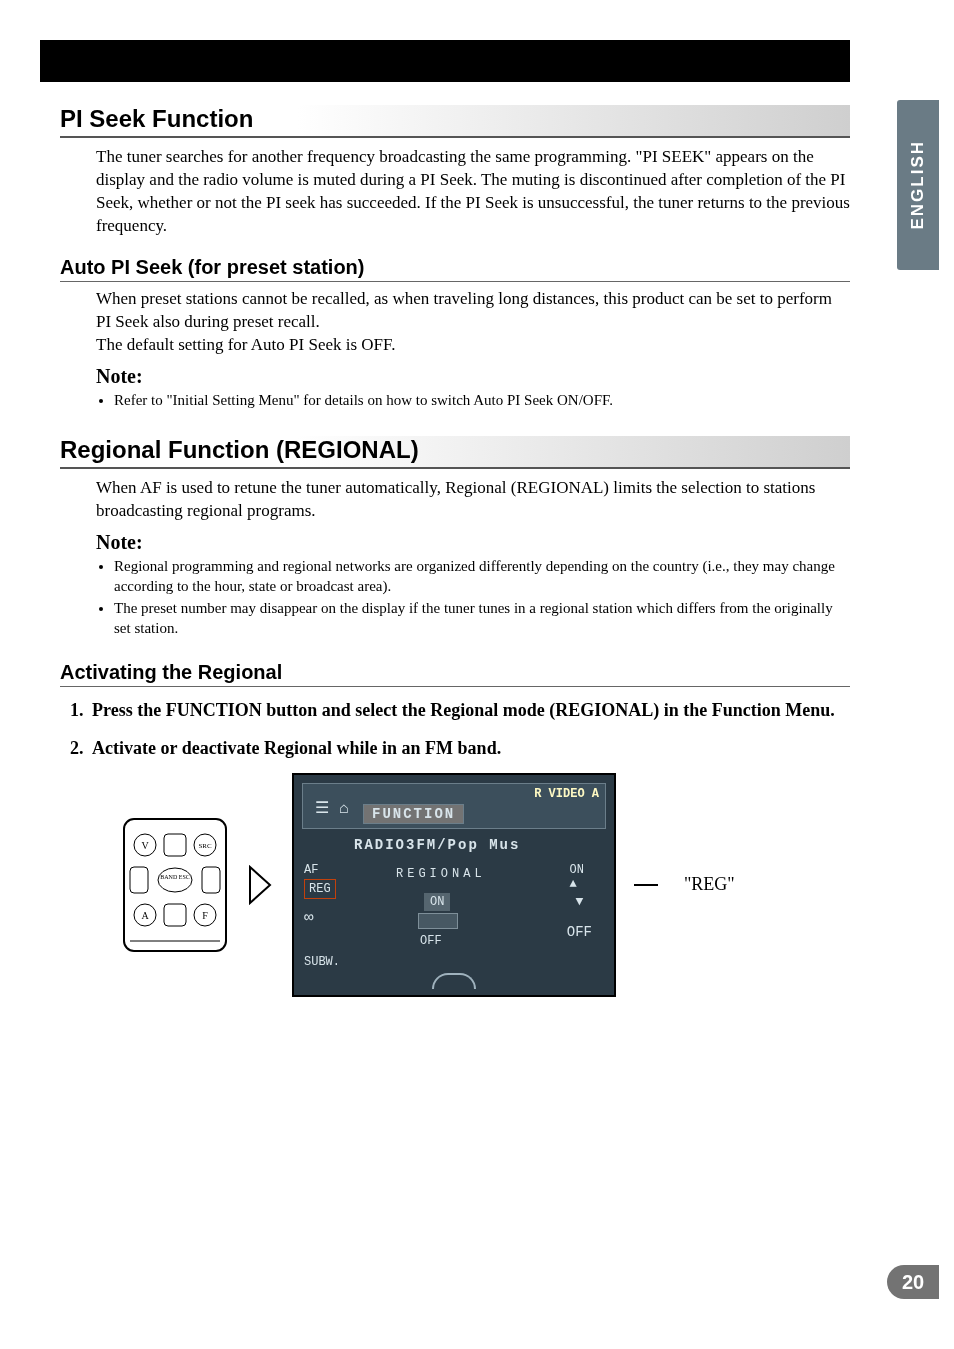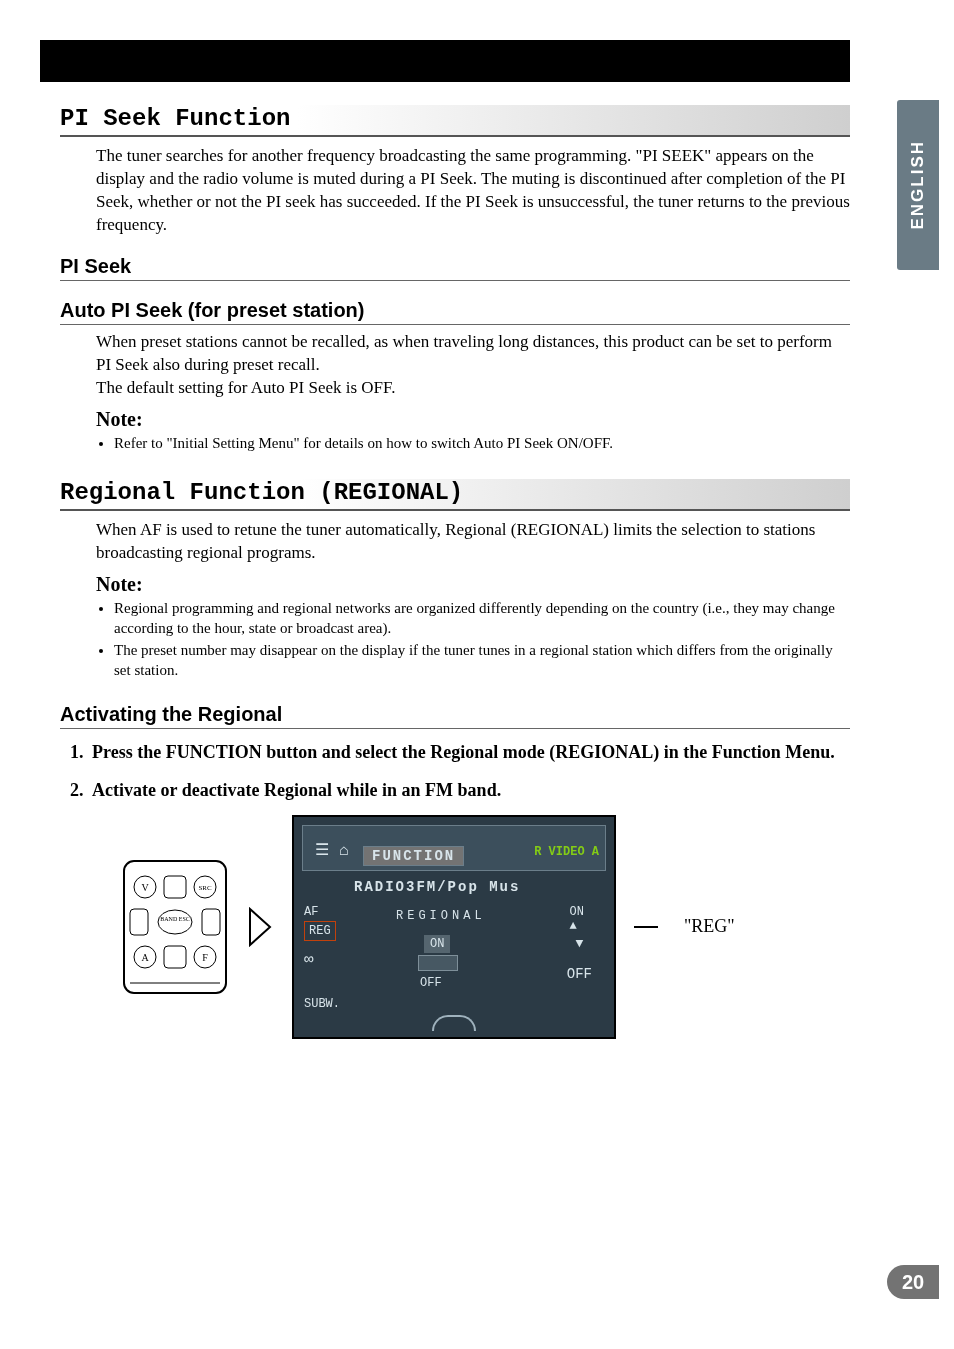--- a/index.html
+++ b/index.html
@@ -1,33 +1,33 @@
 <!DOCTYPE html>
 <html><head>
 <meta charset="utf-8">
 <style>
   html,body{margin:0;padding:0;background:#fff;font-family:"Times New Roman",serif;color:#000}
   .page{width:954px;height:1349px;position:relative;background:#fff}
   .topbar{position:absolute;left:40px;top:40px;width:810px;height:42px;background:#000}
   .side-tab{position:absolute;right:15px;top:100px;width:42px;height:170px;background:#6a7b85;border-radius:3px 0 0 3px;display:flex;align-items:center;justify-content:center}
   .side-tab span{writing-mode:vertical-rl;transform:rotate(180deg);color:#fff;font-family:Arial,sans-serif;font-weight:bold;letter-spacing:2px;font-size:17px}
   .content{position:absolute;left:60px;top:105px;width:790px}
-  h1.major{font-family:Liberation Mono, monospace;font-weight:bold;font-size:24px;margin:0 0 8px 0;padding-bottom:3px;border-bottom:2px solid #555;background:linear-gradient(to right,#fff 0%,#fff 30%,#cfcfcf 100%)}
+  h1.major{font-family:Liberation Sans, sans-serif;font-weight:bold;font-size:24px;margin:0 0 8px 0;padding-bottom:3px;border-bottom:2px solid #555;background:linear-gradient(to right,#fff 0%,#fff 30%,#cfcfcf 100%)}
   h2.sub{font-family:Arial,Helvetica,sans-serif;font-weight:bold;font-size:20px;margin:18px 0 4px 0;padding-bottom:2px;border-bottom:1px solid #666}
   p.body{font-size:17px;line-height:1.35;margin:6px 0 6px 36px}
   .note-label{font-weight:bold;font-size:20px;margin:8px 0 2px 36px}
   ul.notes{margin:0 0 6px 54px;padding:0;font-size:15px;line-height:1.35}
   ul.notes li{margin-bottom:2px}
   ol.steps{margin:10px 0 0 28px;padding:0;font-size:18px;font-weight:bold;line-height:1.45}
   ol.steps li{margin-bottom:12px;padding-left:4px}
   .figure-row{margin-top:8px;margin-left:60px;display:flex;align-items:center;gap:18px}
   .remote-svg{width:110px;height:140px}
   .display-box{width:320px;height:220px;background:#2b3a45;border:2px solid #000;position:relative;font-family:"Courier New",monospace;color:#d8e4ea;font-size:14px}
   .db-top{position:absolute;left:8px;top:8px;right:8px;height:44px;background:#3c4f5c;border:1px solid #6b7e8a}
-  .db-top .vid{position:absolute;right:6px;top:19px;font-size:12px;font-weight:bold;color:#84cc16}
+  .db-top .vid{position:absolute;right:6px;top:3px;font-size:12px;font-weight:bold;color:#fef9c3}
   .db-top .func{position:absolute;left:60px;top:20px;font-weight:bold;letter-spacing:2px;background:#737373;padding:1px 8px;border:1px solid #6b7e8a}
   .db-icons{position:absolute;left:12px;top:14px;font-size:16px}
   .db-line1{position:absolute;left:60px;top:62px;font-weight:bold;letter-spacing:2px}
   .db-left-labels{position:absolute;left:10px;top:86px;font-size:12px;line-height:18px}
   .db-left-labels .reg{border:1px solid #c2410c;border-radius:0;padding:0 4px;display:inline-block}
   .db-regional{position:absolute;left:102px;top:92px;letter-spacing:4px;font-size:12px}
   .db-on-mark{position:absolute;right:30px;top:88px;font-size:12px}
   .db-dial{position:absolute;left:120px;top:118px;width:50px;height:55px}
   .db-dial .on{position:absolute;top:0;left:10px;background:#55656f;padding:2px 6px;font-size:12px}
   .db-dial .off{position:absolute;bottom:0;left:6px;font-size:12px}
@@ -47,21 +47,20 @@
 
   <div class="side-tab">
     <span>ENGLISH</span>
   </div>
 
   <div class="content">
 
     <h1 class="major">PI Seek Function</h1>
     <p class="body">The tuner searches for another frequency broadcasting the same programming. "PI SEEK" appears on the display and the radio volume is muted during a PI Seek. The muting is discontinued after completion of the PI Seek, whether or not the PI seek has succeeded. If the PI Seek is unsuccessful, the tuner returns to the previous frequency.</p>
 
-    <h2 class="sub">PI Seek</h2>
 
     <h2 class="sub">Auto PI Seek (for preset station)</h2>
     <p class="body" style="white-space:pre-line">When preset stations cannot be recalled, as when traveling long distances, this product can be set to perform PI Seek also during preset recall.
 The default setting for Auto PI Seek is OFF.</p>
     <div class="note-label">Note:</div>
     <ul class="notes">
       <li>Refer to "Initial Setting Menu" for details on how to switch Auto PI Seek ON/OFF.</li>
     </ul>
 
     <h1 class="major" style="margin-top:26px">Regional Function (REGIONAL)</h1>

